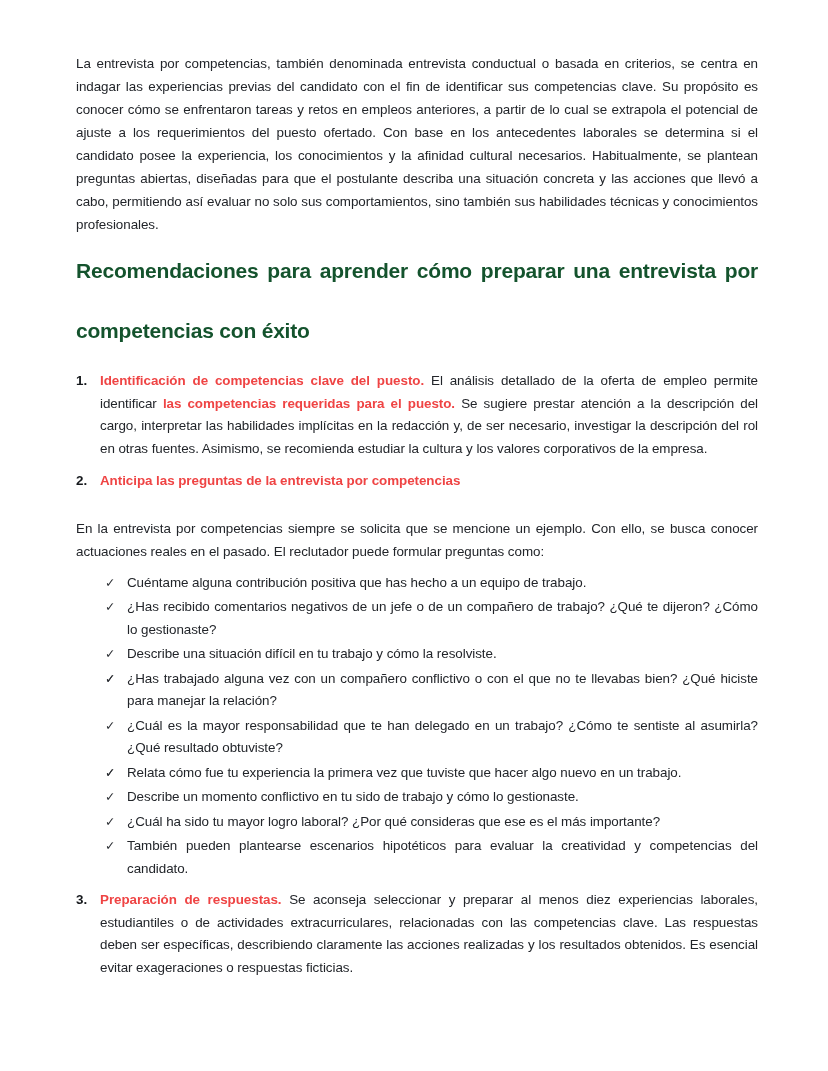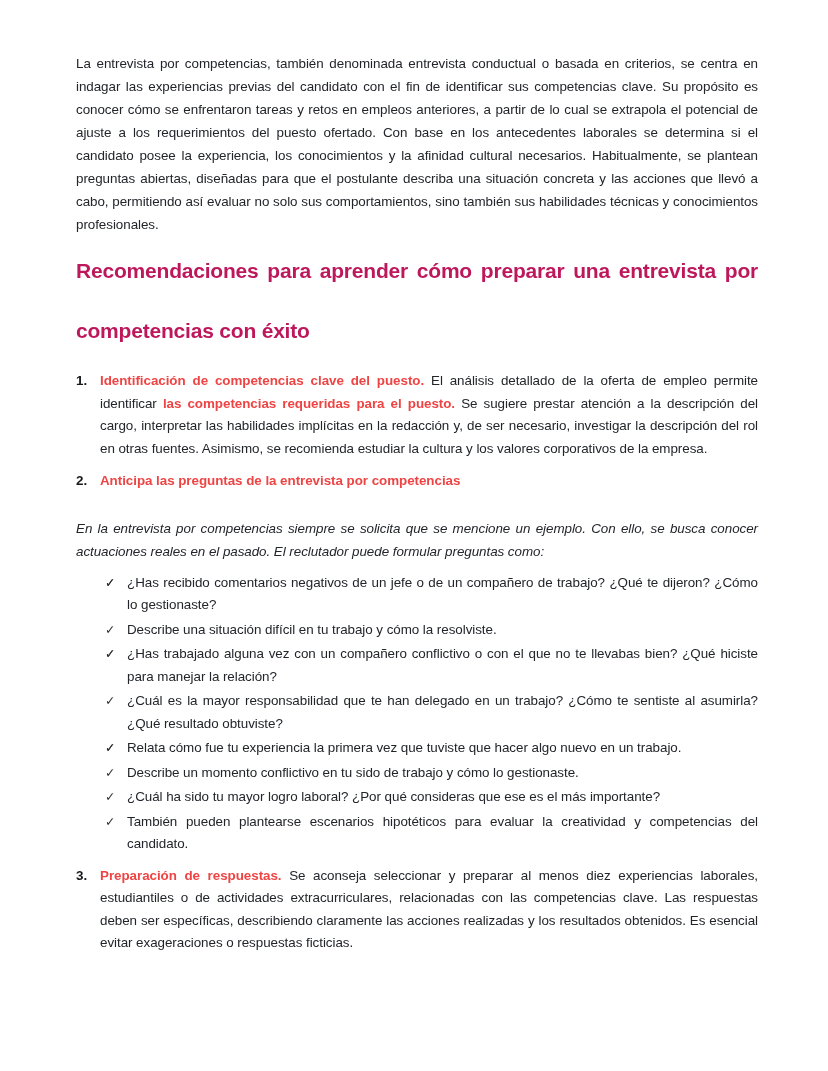--- a/index.html
+++ b/index.html
@@ -32,30 +32,29 @@
     margin: 0 0 13px 0;
     font-size: 13.4px;
     line-height: 23px;
     text-align: justify;
     text-justify: inter-word;
     color: #22252a;
     letter-spacing: -0.05px;
   }
   p.body.tight {
     margin-bottom: 0;
-    font-style: italic;
   }
 
   
   h2.section-heading {
     margin: 20px 0 16px 0;
     font-size: 21px;
     line-height: 30px;
     font-weight: bold;
-    color: #be185d;
+    color: #14532d;
     text-align: justify;
     text-justify: inter-word;
     letter-spacing: -0.2px;
   }
   h2.section-heading .ln {
     display: block;
   }
   h2.section-heading .ln.justify {
     text-align: justify;
   }
@@ -153,21 +152,21 @@
         <span class="marker">2.</span><b>Anticipa las preguntas de la entrevista por competencias</b>
       </li>
     </ol>
 
     <div class="gap-md"></div>
 
     <p class="body tight">En la entrevista por competencias siempre se solicita que se mencione un ejemplo. Con ello, se busca conocer actuaciones reales en el pasado. El reclutador puede formular preguntas como:</p>
 
     <ul class="checklist">
       <li class="single">
-        <span class="check">✓</span>
+        <span class="check">✓</span><span>Cuéntame alguna contribución positiva que has hecho a un equipo de trabajo.</span>
       </li>
       <li>
         <span class="check">✓</span><span>¿Has recibido comentarios negativos de un jefe o de un compañero de trabajo? ¿Qué te dijeron? ¿Cómo lo gestionaste?</span>
       </li>
       <li class="single">
         <span class="check">✓</span><span>Describe una situación difícil en tu trabajo y cómo la resolviste.</span>
       </li>
       <li>
         <span class="check">✓</span>
       </li>

